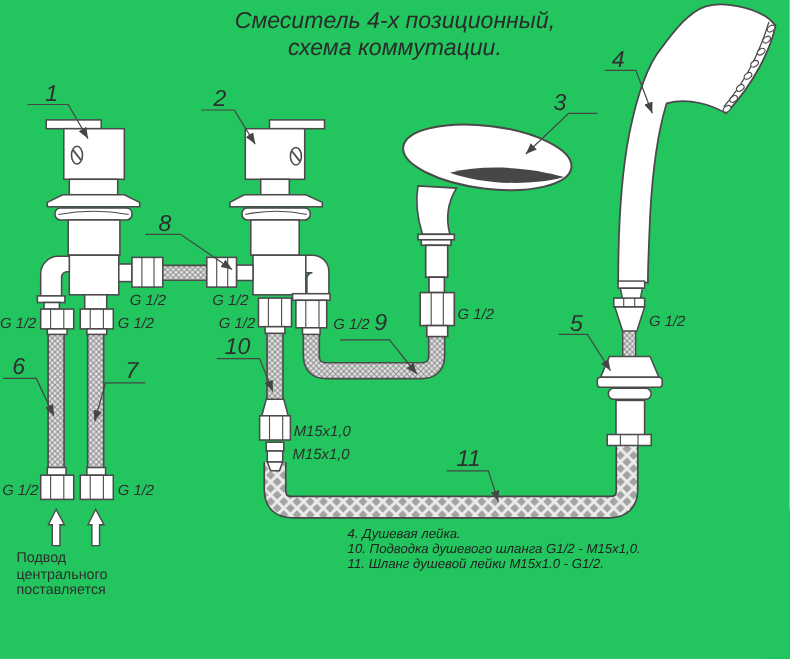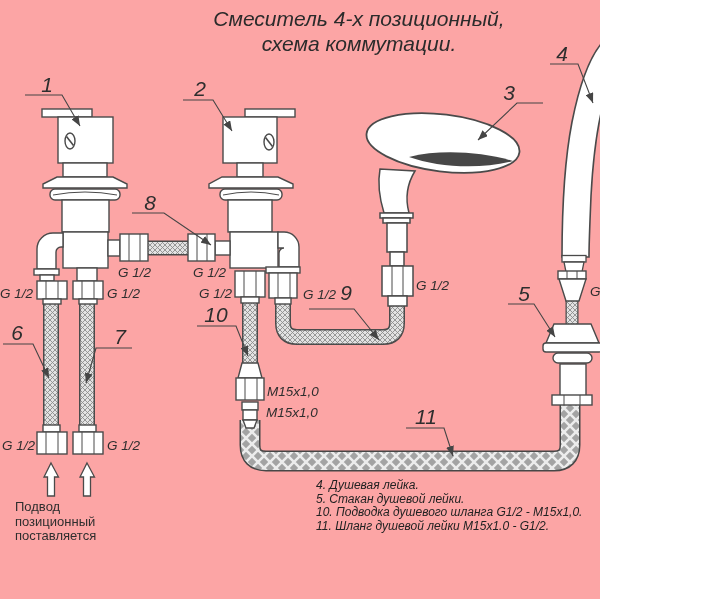--- a/index.html
+++ b/index.html
@@ -1,16 +1,16 @@
 <!DOCTYPE html>
 <html><head>
 <meta charset="utf-8">
 <style>
   html,body{margin:0;padding:0;background:#fff;}
-  .canvas{position:relative;width:600px;height:599px;background:#fca5a5;overflow:hidden;
+  .canvas{position:relative;width:718px;height:599px;background:#22c55e;overflow:hidden;
           font-family:"Liberation Sans","DejaVu Sans",sans-serif;}
   .title{position:absolute;top:6px;left:0;width:718px;text-align:center;
          font-style:italic;font-size:21px;line-height:25px;color:#2b2b2b;font-weight:400;}
   .supply{position:absolute;left:15px;top:500px;width:112px;text-align:left;
           font-size:13px;line-height:14.5px;color:#2e2e2e;}
   .legend{position:absolute;left:316px;top:479px;width:400px;
           font-style:italic;font-size:12px;line-height:13.6px;color:#222;}
   .legend .u{text-decoration:underline;}
   svg{position:absolute;left:0;top:0;}
   .svglbl{font:italic 13.5px "Liberation Sans","DejaVu Sans",sans-serif;fill:#2e2e2e;}
@@ -248,24 +248,23 @@
       <text class="svgnum" x="120" y="344">7</text>
       <text class="svgnum" x="150" y="210">8</text>
       <text class="svgnum" x="346" y="300">9</text>
       <text class="svgnum" x="216" y="322">10</text>
       <text class="svgnum" x="426" y="424">11</text>
     </g>
   </svg>
 
   <div class="supply">
     <div>Подвод</div>
-    <div>позиционный</div>
+    <div>центрального</div>
     <div>поставляется</div>
   </div>
 
   <div class="legend">
     <div>4. Душевая лейка.</div>
-    <div>5. Стакан душевой лейки.</div>
     <div>10. Подводка душевого шланга G1/2 - M15x1,0.</div>
     <div>11. Шланг душевой лейки M15x1.0 - G1/2.</div>
   </div>
 
 </div>
 
 </body></html>

